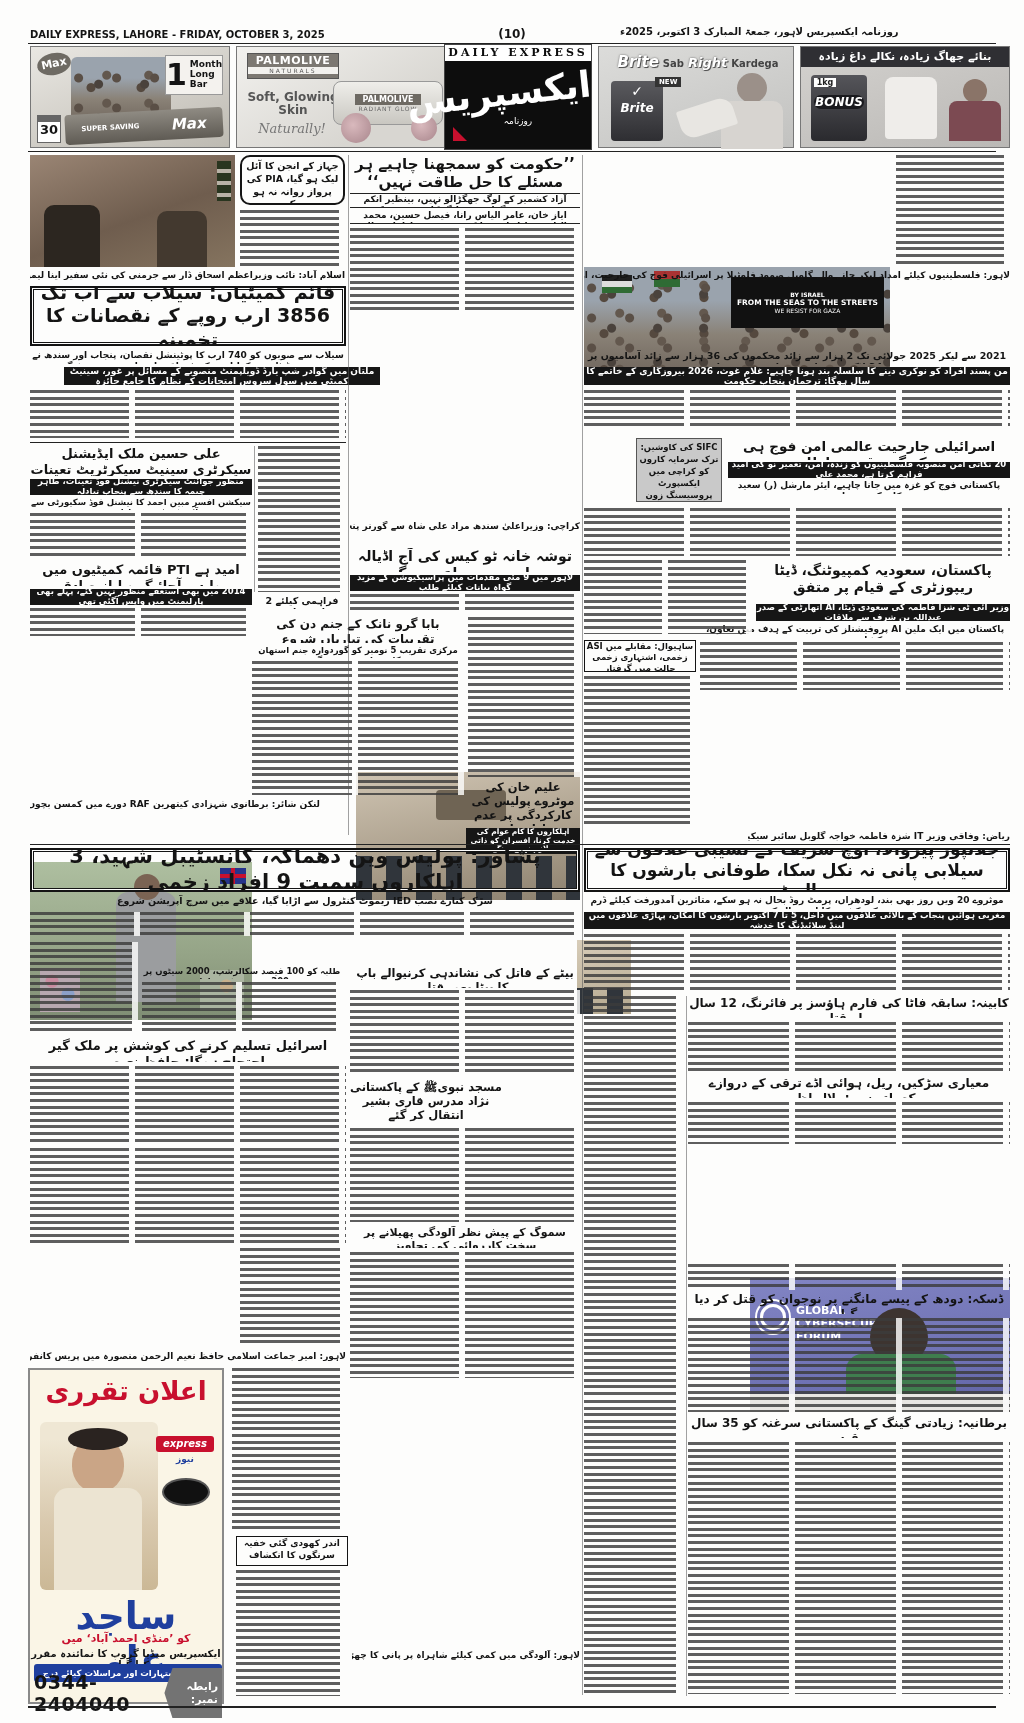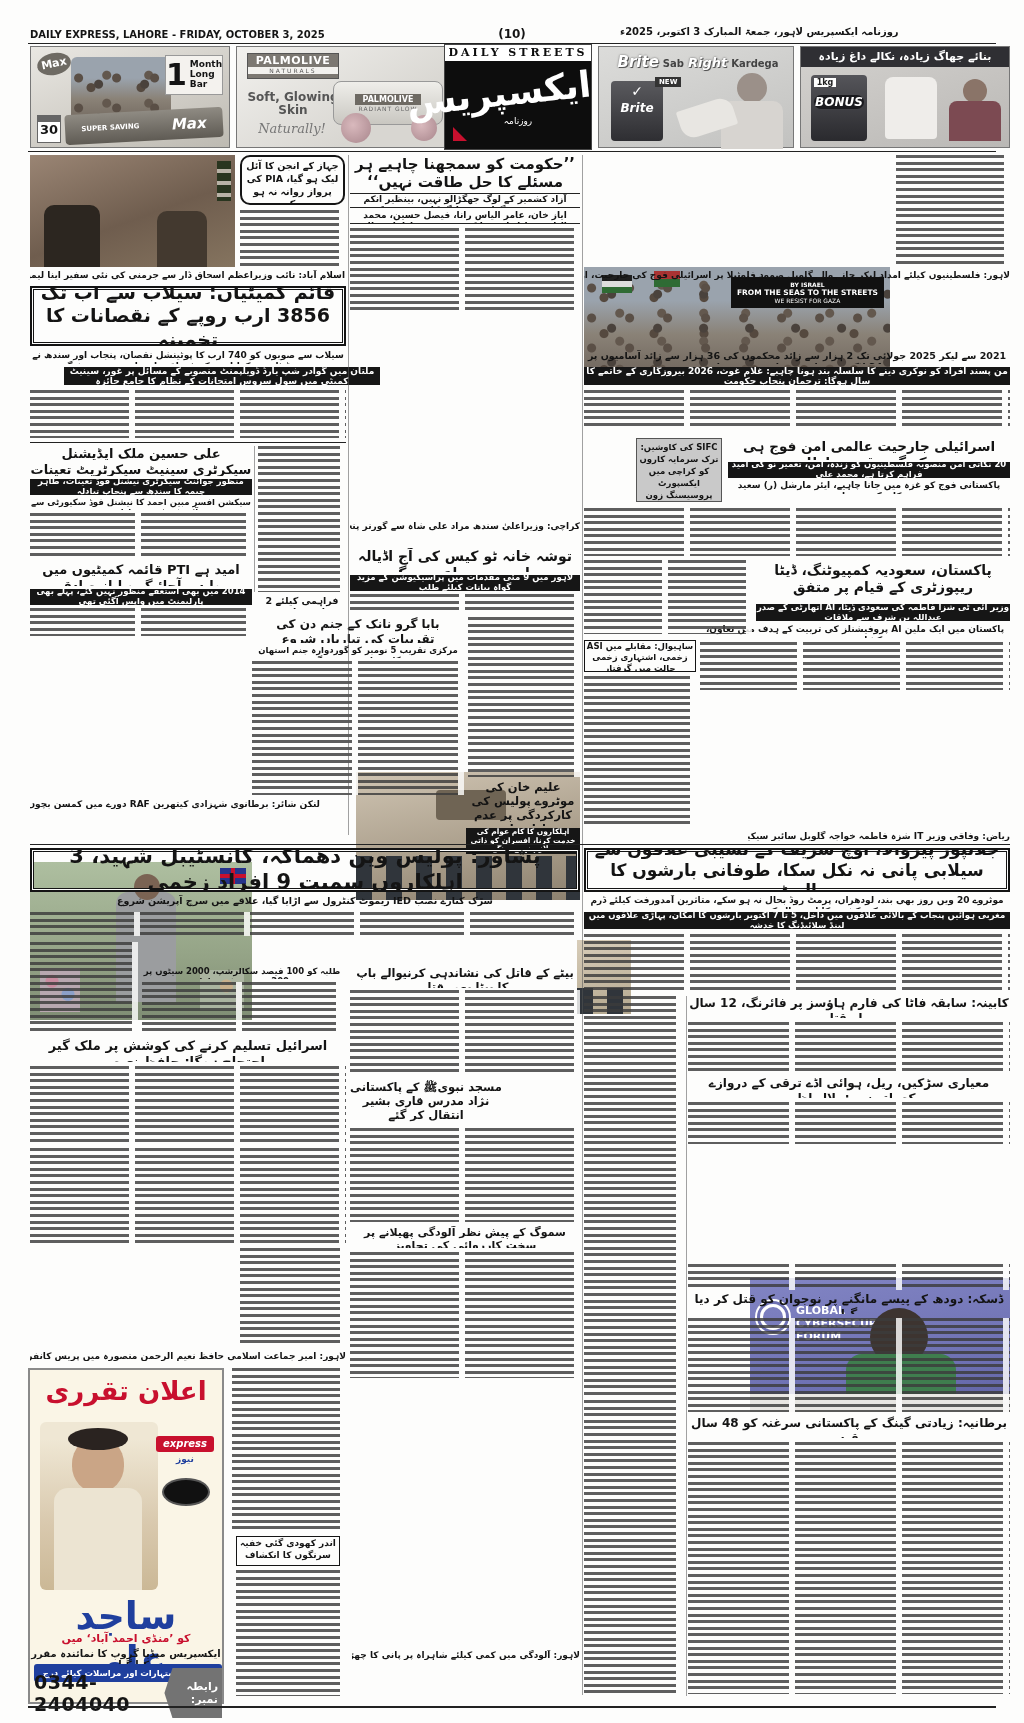--- a/index.html
+++ b/index.html
@@ -70,21 +70,21 @@
     <div class="abs" style="left:10px;top:74px;width:90px;text-align:center;font-size:13px;font-style:italic;color:#777;font-family:'DejaVu Serif',serif;">Naturally!</div>
     <div class="abs" style="right:14px;top:34px;width:110px;height:44px;background:linear-gradient(180deg,#efeeea,#c9c7c1);border-radius:8px;border:1px solid #999;display:flex;flex-direction:column;align-items:center;justify-content:center;">
       <div style="background:#6e6a63;color:#fff;font-size:8px;font-weight:bold;padding:1px 8px;">PALMOLIVE</div>
       <div style="font-size:6px;letter-spacing:1px;color:#666;">RADIANT GLOW</div>
     </div>
     <div class="abs" style="right:20px;bottom:6px;width:26px;height:26px;border-radius:50%;background:radial-gradient(circle at 40% 40%,#d9b9bd,#a8868c);"></div>
     <div class="abs" style="left:104px;bottom:4px;width:30px;height:30px;border-radius:50%;background:radial-gradient(circle at 40% 40%,#d9b9bd,#a8868c);"></div>
   </div>
 
   <div class="abs" style="left:444px;top:44px;width:148px;height:106px;background:#0d0d0d;border:1px solid #444;">
-    <div style="background:#fff;color:#0d0d0d;font-family:'DejaVu Serif',serif;font-weight:bold;font-size:11px;letter-spacing:3px;text-align:center;height:16px;line-height:16px;">DAILY STREETS</div>
+    <div style="background:#fff;color:#0d0d0d;font-family:'DejaVu Serif',serif;font-weight:bold;font-size:11px;letter-spacing:3px;text-align:center;height:16px;line-height:16px;">DAILY EXPRESS</div>
     <div class="rtl" style="color:#fff;font-size:36px;font-weight:bold;text-align:center;margin-top:10px;transform:rotate(-6deg);">ایکسپریس</div>
     <div class="rtl" style="color:#fff;font-size:9px;text-align:center;margin-top:4px;">روزنامہ</div>
     <div class="abs" style="left:8px;bottom:8px;width:0;height:0;border-left:14px solid #c8102e;border-top:14px solid transparent;"></div>
   </div>
 
   <div class="abs" style="left:598px;top:46px;width:196px;height:102px;border:1px solid #777;background:linear-gradient(160deg,#dcdcda,#c2c2c0);">
     <div class="abs" style="left:8px;top:6px;width:182px;display:flex;align-items:baseline;gap:4px;justify-content:center;">
       <span style="font-size:15px;font-weight:bold;font-style:italic;color:#fff;text-shadow:0 0 2px #555,1px 1px 0 #555;">Brite</span>
       <span style="font-size:10px;font-weight:bold;color:#444;">Sab</span>
       <span style="font-size:13px;font-weight:bold;font-style:italic;color:#fff;text-shadow:0 0 2px #555,1px 1px 0 #555;">Right</span>
@@ -122,21 +122,21 @@
 
   <div class="abs rtl box" style="left:240px;top:155px;width:105px;height:50px;border-radius:10px;font-size:9.5px;font-weight:bold;text-align:center;padding:3px;line-height:1.35;overflow:hidden;">جہاز کے انجن کا آئل لیک ہو گیا، PIA کی پرواز روانہ نہ ہو سکی</div>
   <div class="abs tfill" style="left:240px;top:210px;width:105px;height:56px;--cw:105px;"></div>
 
   <div class="abs hd rtl" style="left:350px;top:155px;width:230px;height:36px;font-size:15px;">’’حکومت کو سمجھنا چاہیے ہر مسئلے کا حل طاقت نہیں‘‘</div>
   <div class="abs sub rtl" style="left:350px;top:193px;width:230px;height:15px;font-size:9px;border-top:1px solid #222;border-bottom:1px solid #222;">آزاد کشمیر کے لوگ جھگڑالو نہیں، بینظیر انکم سپورٹ پروگرام پر ن لیگ کا موقف ٹھیک</div>
   <div class="abs sub rtl" style="left:350px;top:210px;width:230px;height:14px;font-size:9px;border-bottom:1px solid #222;">ایاز خان، عامر الیاس رانا، فیصل حسین، محمد الیاس، جلیل انجم، ایکسپرٹس میں اظہار خیال</div>
   <div class="abs tfill" style="left:350px;top:228px;width:230px;height:82px;--cw:115px;"></div>
 
   <div class="abs photo crowd" style="left:584px;top:155px;width:306px;height:112px;">
-    <div class="abs" style="right:6px;top:10px;background:#111;color:#fff;padding:4px 6px;text-align:center;">
+    <div class="abs" style="right:6px;top:10px;background:#111;color:#fff;padding:14px 6px;text-align:center;">
       <div style="font-size:6px;font-weight:bold;">BY ISRAEL</div>
       <div style="font-size:7.5px;font-weight:bold;">FROM THE SEAS TO THE STREETS</div>
       <div style="font-size:6px;">WE RESIST FOR GAZA</div>
     </div>
     <div class="abs" style="left:18px;top:8px;width:30px;height:18px;background:linear-gradient(180deg,#1f1f1f 33%,#ddd 33% 66%,#2f6b34 66%);"></div>
     <div class="abs" style="left:70px;top:4px;width:26px;height:16px;background:linear-gradient(180deg,#a33 50%,#2f6b34 50%);"></div>
   </div>
   <div class="abs cap rtl" style="left:584px;top:270px;width:426px;">لاہور: فلسطینیوں کیلئے امداد لیکر جانے والے گلوبل صمود فلوٹیلا پر اسرائیلی فوج کی جارحیت، ارکان کی گرفتاری کیخلاف احتجاج کیا جا رہا ہے</div>
 
   <div class="abs tfill" style="left:896px;top:155px;width:114px;height:110px;--cw:114px;"></div>
@@ -249,21 +249,21 @@
     <div class="rtl" style="position:absolute;left:0;top:262px;width:100%;color:#c8102e;font-size:11px;font-weight:bold;text-align:center;">کو ’منڈی احمد آباد‘ میں</div>
     <div class="rtl" style="position:absolute;left:0;top:278px;width:100%;font-size:10px;font-weight:bold;text-align:center;">ایکسپریس میڈیا گروپ کا نمائندہ مقرر کیا گیا ہے</div>
     <div class="rtl" style="position:absolute;left:4px;top:294px;width:188px;height:18px;background:#1f3f9e;color:#fff;font-size:8.5px;font-weight:bold;text-align:center;line-height:18px;border-radius:3px;overflow:hidden;">خبروں، اشتہارات اور مراسلات کیلئے درج ذیل نمبر پر رابطہ کریں</div>
     <div style="position:absolute;left:4px;top:314px;width:188px;height:18px;display:flex;align-items:center;">
       <span style="font-size:19px;font-weight:bold;letter-spacing:.5px;">0344-2404040</span>
       <span class="rtl" style="margin-left:4px;background:#737373;color:#fff;font-size:11px;font-weight:bold;padding:12px 4px;clip-path:polygon(0 50%,14% 0,100% 0,100% 100%,14% 100%);">رابطہ نمبر:</span>
     </div>
   </div>
 
   <div class="abs tfill" style="left:232px;top:1368px;width:114px;height:164px;--cw:114px;"></div>
-  <div class="abs rtl box" style="left:236px;top:1536px;width:104px;height:30px;border-width:1px;font-size:9px;font-weight:bold;text-align:center;line-height:1.35;overflow:hidden;">اندر کھودی گئی خفیہ سرنگوں کا انکشاف</div>
+  <div class="abs rtl box" style="left:236px;top:1536px;width:112px;height:30px;border-width:1px;font-size:9px;font-weight:bold;text-align:center;line-height:1.35;overflow:hidden;">اندر کھودی گئی خفیہ سرنگوں کا انکشاف</div>
   <div class="abs tfill" style="left:236px;top:1570px;width:110px;height:126px;--cw:110px;"></div>
 
   <div class="abs hd rtl" style="left:350px;top:1080px;width:152px;height:44px;font-size:11.5px;">مسجد نبویﷺ کے پاکستانی نژاد مدرس قاری بشیر انتقال کر گئے</div>
 
   <div class="abs tfill" style="left:350px;top:1128px;width:230px;height:94px;--cw:115px;"></div>
   <div class="abs hd rtl" style="left:350px;top:1226px;width:230px;height:22px;font-size:11px;">سموگ کے پیش نظر آلودگی پھیلانے پر سخت کارروائی کی تجاویز</div>
   <div class="abs tfill" style="left:350px;top:1252px;width:230px;height:126px;--cw:115px;"></div>
 
   <div class="abs cap rtl" style="left:352px;top:1650px;width:228px;">لاہور: آلودگی میں کمی کیلئے شاہراہ پر پانی کا چھڑکاؤ کیا جا رہا ہے</div>
 
@@ -277,21 +277,21 @@
   <div class="abs hd rtl" style="left:688px;top:996px;width:322px;height:22px;font-size:12px;">کابینہ: سابقہ فاٹا کی فارم ہاؤسز پر فائرنگ، 12 سال پہلے قتل</div>
   <div class="abs tfill" style="left:688px;top:1022px;width:322px;height:50px;--cw:107px;"></div>
 
   <div class="abs hd rtl" style="left:688px;top:1076px;width:322px;height:22px;font-size:12px;">معیاری سڑکیں، ریل، ہوائی اڈے ترقی کے دروازے کھولتے ہیں: بلال اظہر</div>
   <div class="abs tfill" style="left:688px;top:1102px;width:322px;height:42px;--cw:107px;"></div>
 
   <div class="abs tfill" style="left:688px;top:1264px;width:322px;height:26px;--cw:107px;"></div>
   <div class="abs hd rtl" style="left:688px;top:1292px;width:322px;height:22px;font-size:12px;">ڈسکہ: دودھ کے پیسے مانگنے پر نوجوان کو قتل کر دیا گیا</div>
   <div class="abs tfill" style="left:688px;top:1318px;width:322px;height:94px;--cw:107px;"></div>
 
-  <div class="abs hd rtl" style="left:688px;top:1416px;width:322px;height:22px;font-size:12px;">برطانیہ: زیادتی گینگ کے پاکستانی سرغنہ کو 48 سال قید</div>
+  <div class="abs hd rtl" style="left:688px;top:1416px;width:322px;height:22px;font-size:12px;">برطانیہ: زیادتی گینگ کے پاکستانی سرغنہ کو 35 سال قید</div>
   <div class="abs tfill" style="left:688px;top:1442px;width:322px;height:252px;--cw:107px;"></div>
   <div class="abs tfill" style="left:584px;top:1400px;width:98px;height:294px;--cw:98px;"></div>
 
   <div class="abs vrule" style="left:348px;top:155px;height:680px;"></div>
   <div class="abs vrule" style="left:582px;top:155px;height:1540px;"></div>
   <div class="abs vrule" style="left:254px;top:446px;height:146px;"></div>
   <div class="abs vrule" style="left:686px;top:996px;height:700px;"></div>
   <div class="abs hrule" style="left:30px;top:442px;width:316px;"></div>
   <div class="abs hrule" style="left:30px;top:844px;width:980px;"></div>
   <div class="abs hrule" style="left:28px;top:1706px;width:968px;height:2px;"></div>

